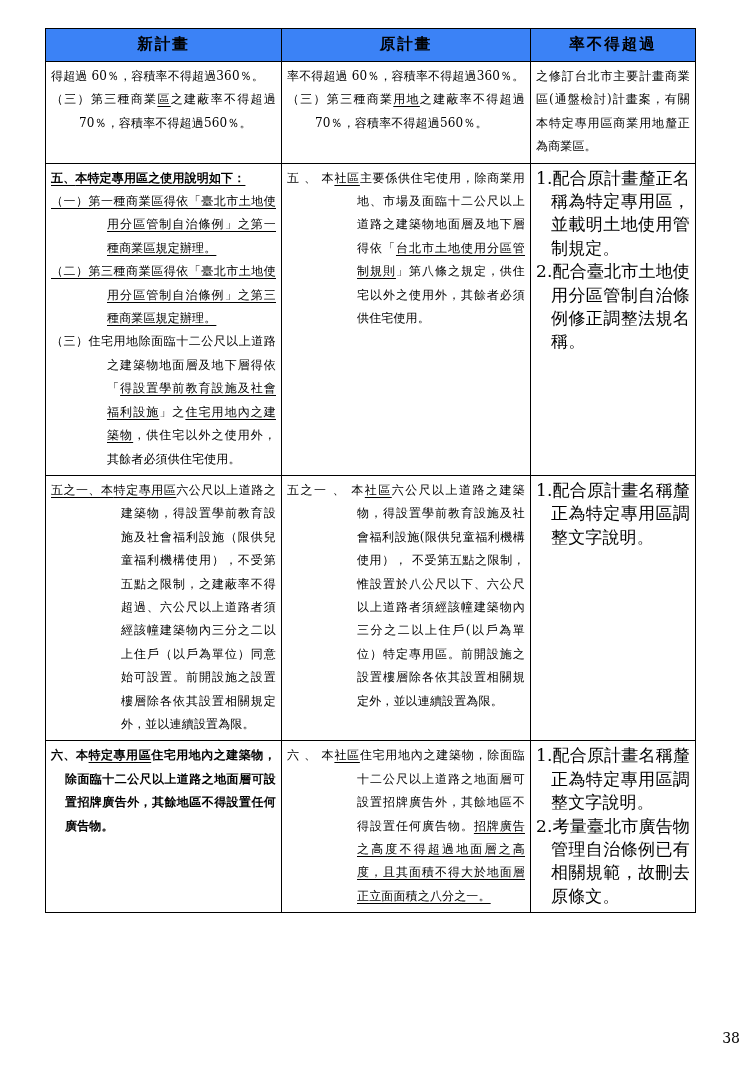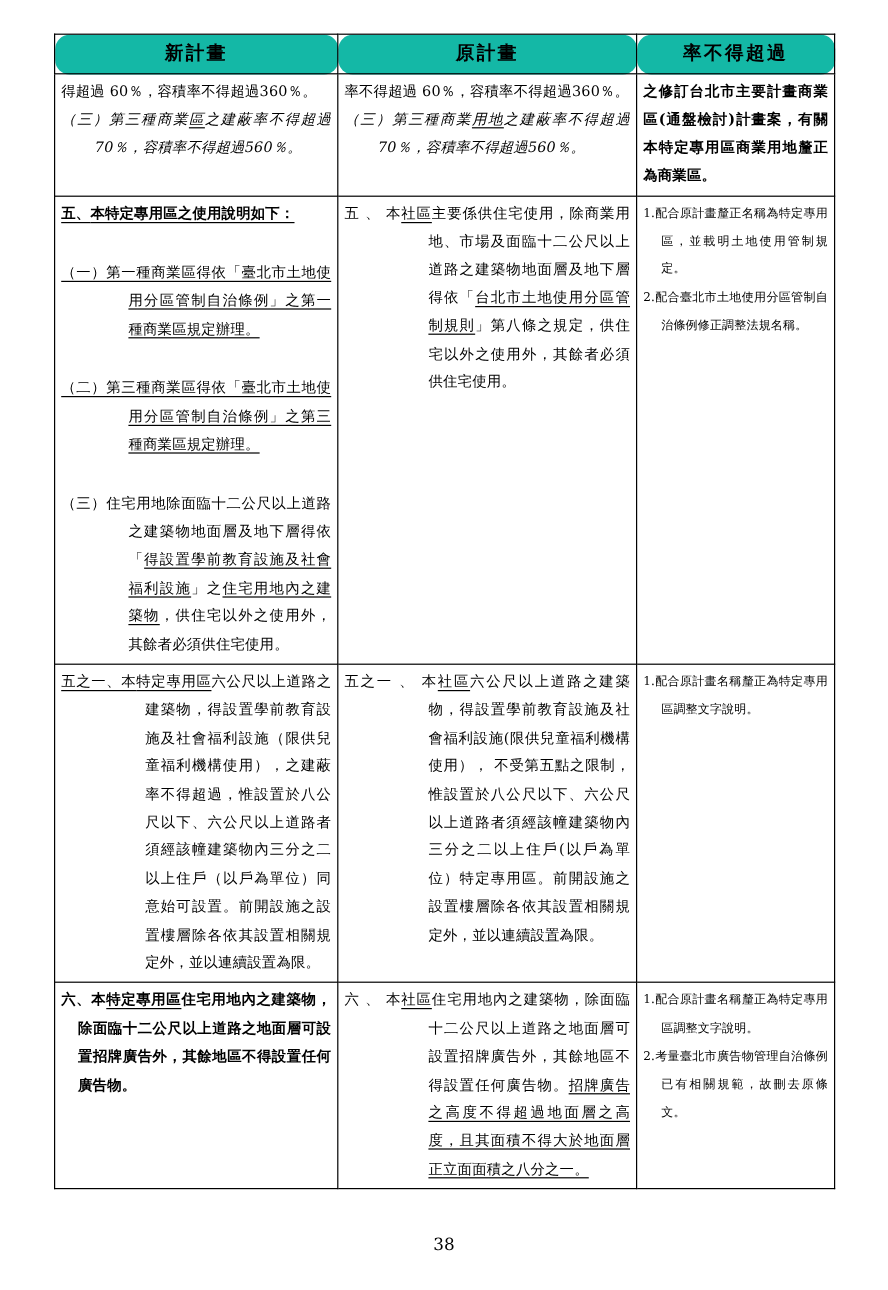--- a/index.html
+++ b/index.html
@@ -32,51 +32,50 @@
   table.cmp col.c2 { width: 249px; }
   table.cmp col.c3 { width: 165px; }
 
   table.cmp th, table.cmp td {
     border: 1.1px solid #000;
     vertical-align: top;
     padding: 3px 5px 4px 5px;
     box-sizing: border-box;
   }
   table.cmp th {
-    background: #14b8a6;
+    background: #3b82f6;
     text-align: center;
     font-weight: bold;
     font-size: 15.5px;
     letter-spacing: 2px;
     padding: 5px 4px 6px 4px;
-    border-radius: 12px;
   }
   
   .para {
     display: block;
     font-size: 12px;
     line-height: 23.4px;
     text-align: justify;
     text-justify: inter-character;
     letter-spacing: 0.15px;
   }
-  .ind0  { padding-left: 0;    text-indent: 0; font-weight: bold; }
-  .ind1  { padding-left: 28px; text-indent: -28px; font-style: italic; }
+  .ind0  { padding-left: 0;    text-indent: 0; }
+  .ind1  { padding-left: 28px; text-indent: -28px; }
   .ind2  { padding-left: 42px; text-indent: -42px; }
-  .ind3  { padding-left: 56px; text-indent: -56px; margin-top: 26px; }
+  .ind3  { padding-left: 56px; text-indent: -56px; }
   .ind4  { padding-left: 14px; text-indent: -14px; font-weight: bold; }
   .ind5  { padding-left: 70px; text-indent: -70px; }
   .u { text-decoration: underline; text-underline-offset: 2.5px; text-decoration-thickness: 1px; }
-  .num { display: block; font-size: 10px; line-height: 23.4px; padding-left: 15px; text-indent: -15px; text-align: justify; letter-spacing: 0.15px;}
+  .num { display: block; font-size: 17px; line-height: 23.4px; padding-left: 15px; text-indent: -15px; text-align: justify; letter-spacing: 0.15px;}
   .pagenum {
     position: absolute;
     left: 0;
     right: 0;
     top: 1030px;
-    text-align: center;
+    text-align: right;
     font-size: 14px;
     font-family: "DejaVu Serif", "Liberation Serif", serif;
   }
 </style>
 </head>
 <body>
 
 <div class="page">
   <table class="cmp">
     <colgroup>
@@ -115,21 +114,21 @@
           <td>
             <div class="para ind5"><span>五 、 本</span><span class="u">社區</span><span>主要係供住宅使用，除商業用地、市場及面臨十二公尺以上道路之建築物地面層及地下層得依「</span><span class="u">台北市土地使用分區管制規則</span><span>」第八條之規定，供住宅以外之使用外，其餘者必須供住宅使用。</span></div>
           </td>
           <td>
             <div class="num"><span>1.</span><span>配合原計畫釐正名稱為特定專用區，並載明土地使用管制規定。</span></div>
             <div class="num"><span>2.</span><span>配合臺北市土地使用分區管制自治條例修正調整法規名稱。</span></div>
           </td>
         </tr>
         <tr>
           <td>
-            <div class="para ind5"><span class="u">五之一、本</span><span class="u">特定專用區</span><span>六公尺以上道路之建築物，得設置學前教育設施及社會福利設施（限供兒童福利機構使用），之建蔽率不得超過，惟設置於八公尺以下、六公尺以上道路者須經該幢建築物內三分之二以上住戶（以戶為單位）同意始可設置。前開設施之設置樓層除各依其設置相關規定外，並以連續設置為限。</span></div>
+            <div class="para ind5"><span class="u">五之一、本</span><span class="u">特定專用區</span><span>六公尺以上道路之建築物，得設置學前教育設施及社會福利設施（限供兒童福利機構使用），不受第五點之限制，之建蔽率不得超過、六公尺以上道路者須經該幢建築物內三分之二以上住戶（以戶為單位）同意始可設置。前開設施之設置樓層除各依其設置相關規定外，並以連續設置為限。</span></div>
           </td>
           <td>
             <div class="para ind5"><span>五之一 、 本</span><span class="u">社區</span><span>六公尺以上道路之建築物，得設置學前教育設施及社會福利設施(限供兒童福利機構使用）， 不受第五點之限制，惟設置於八公尺以下、六公尺以上道路者須經該幢建築物內三分之二以上住戶(以戶為單位）特定專用區。前開設施之設置樓層除各依其設置相關規定外，並以連續設置為限。</span></div>
           </td>
           <td>
             <div class="num"><span>1.</span><span>配合原計畫名稱釐正為特定專用區調整文字說明。</span></div>
           </td>
         </tr>
         <tr>
           <td>

